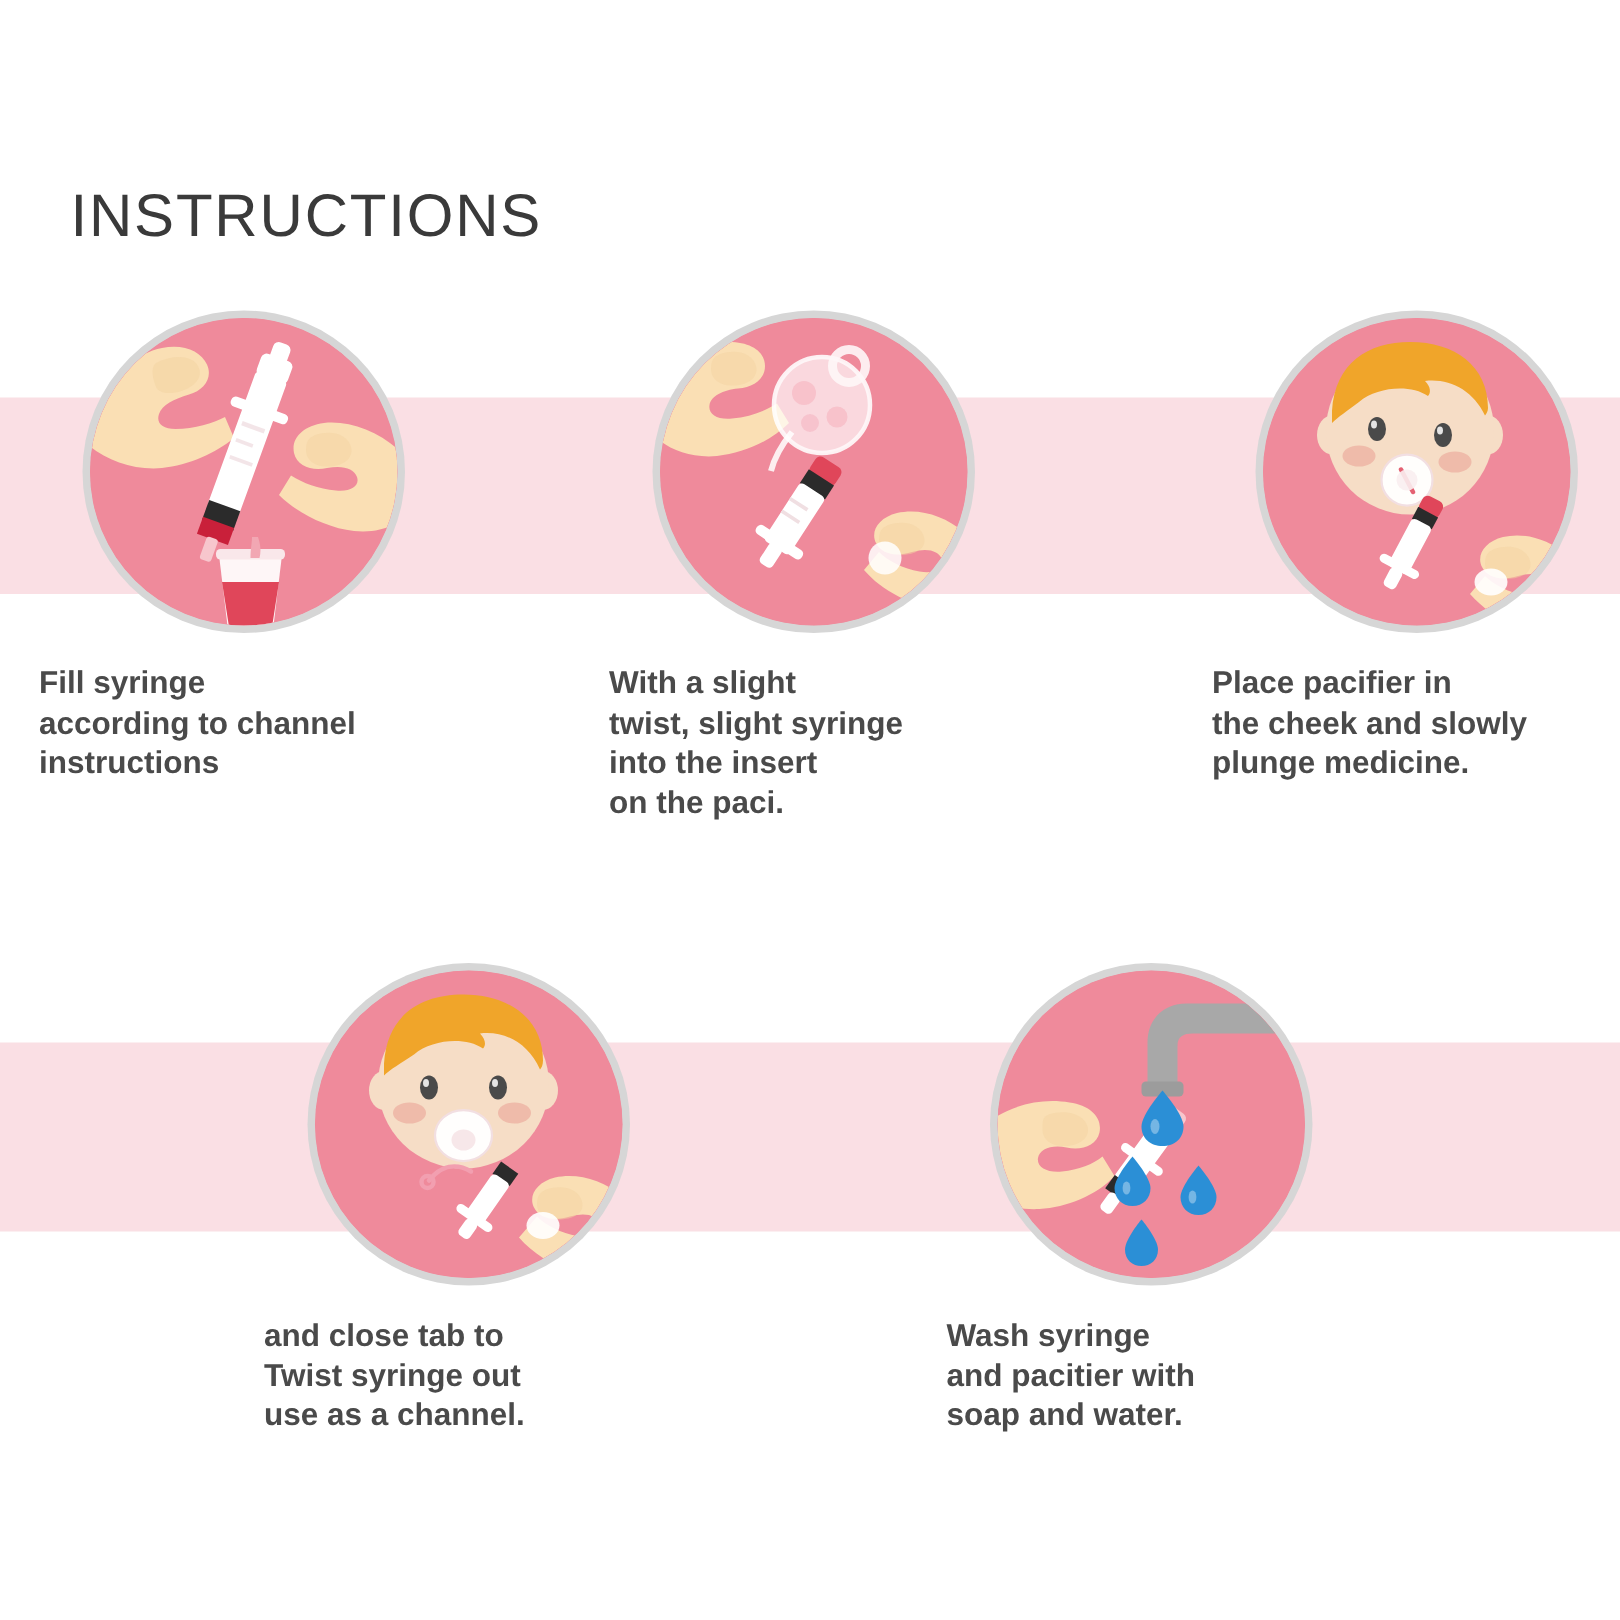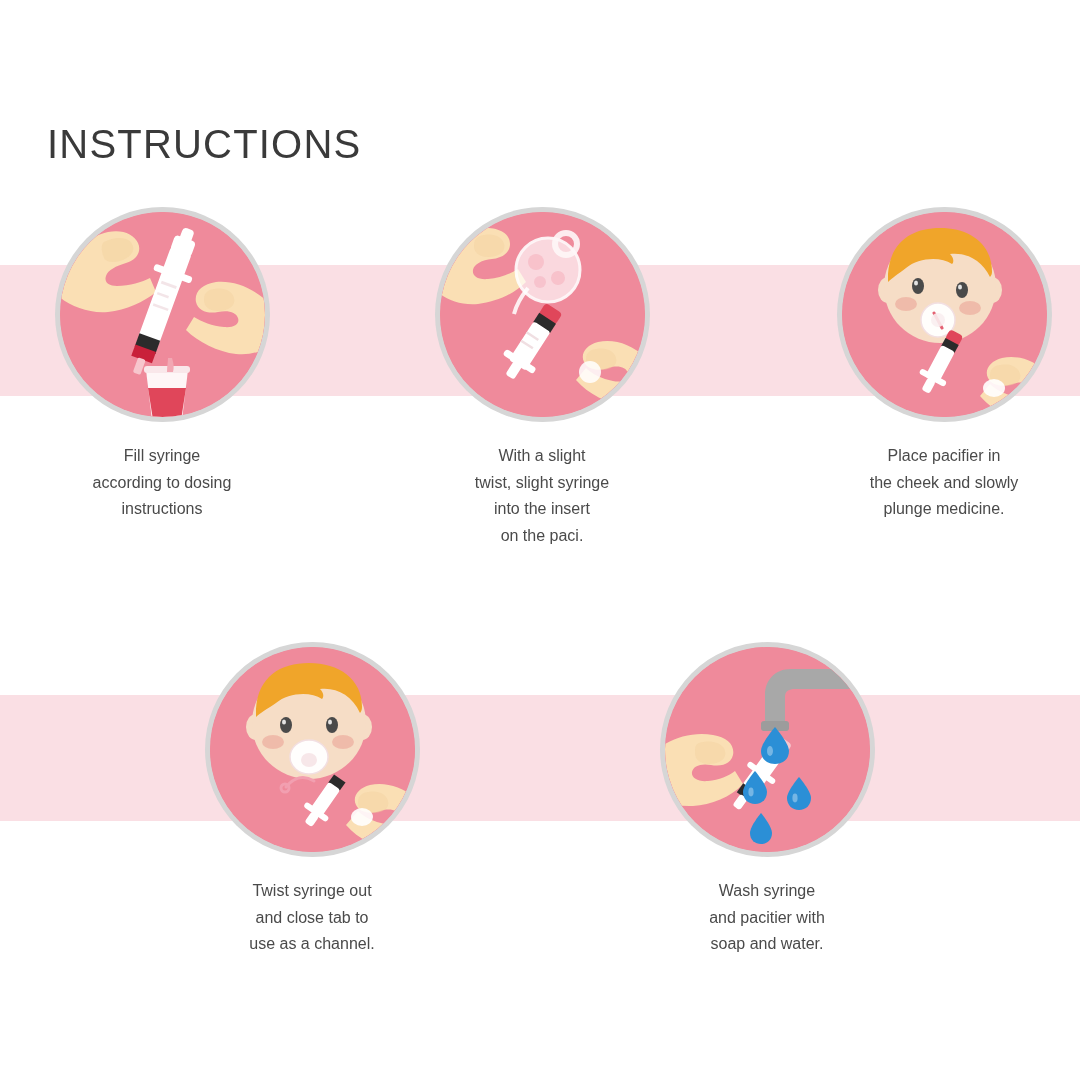--- a/index.html
+++ b/index.html
@@ -51,25 +51,24 @@
     width: 205px;
     height: 205px;
     margin: 0 auto;
     border-radius: 50%;
     background: #ef8a9b;
     box-shadow: 0 0 0 5px #d6d6d6;
     overflow: hidden;
   }
   .step-caption {
     margin-top: 26px;
-    text-align: center;
-    font-size: 16px;
+    font-size: 21px;
     line-height: 26.5px;
     color: #4a4a4a;
-    font-weight: 400;
+    font-weight: 700;
   }
   .step-caption .cap-line { display: block; white-space: nowrap; }
 
   
   #step-1 { left: 26px;  top: 212px; }
   #step-2 { left: 406px; top: 212px; }
   #step-3 { left: 808px; top: 212px; }
   
   #step-4 { left: 176px; top: 647px; }
   #step-5 { left: 631px; top: 647px; }
@@ -127,21 +126,21 @@
           <path d="M88 176 L126 176 L121 208 L93 208 Z" fill="#e0465a"></path>
           <rect x="84" y="154" width="46" height="7" rx="3" fill="#f9e7ea"></rect>
 
           <path d="M112 146 C114 152 114 156 113 160 L107 160 C107 154 108 150 108 146 Z" fill="#f2a7b3"></path>
         </g>
       </svg>
     </div>
   </div>
   <div class="step-caption">
     <span class="cap-line">Fill syringe</span>
-    <span class="cap-line">according to dosing</span>
+    <span class="cap-line">according to channel</span>
     <span class="cap-line">instructions</span>
   </div>
 </div>
 
 <div class="step" id="step-2">
   <div class="step-circle">
     <div class="art">
       <svg viewBox="0 0 205 205" xmlns="http://www.w3.org/2000/svg">
         <defs>
             <clipPath id="c2">
@@ -306,22 +305,22 @@
                    C192 175 185 179 175 177 C164 175 154 170 148 164
                    L136 178 C148 192 168 202 186 204 C206 206 218 198 222 188 Z" fill="#fadfb4"></path>
           <path d="M154 146 C166 142 176 146 178 154 C180 162 172 166 162 166
                    C154 166 148 162 148 156 C148 150 150 148 154 146 Z" fill="#f3d3a2" opacity="0.5"></path>
           <ellipse cx="152" cy="170" rx="11" ry="9" fill="#ffffff" opacity="0.9"></ellipse>
         </g>
       </svg>
     </div>
   </div>
   <div class="step-caption">
+    <span class="cap-line">and close tab to</span>
     <span class="cap-line">Twist syringe out</span>
-    <span class="cap-line">and close tab to</span>
     <span class="cap-line">use as a channel.</span>
   </div>
 </div>
 
 <div class="step" id="step-5">
   <div class="step-circle">
     <div class="art">
       <svg viewBox="0 0 205 205" xmlns="http://www.w3.org/2000/svg">
         <defs>
             <clipPath id="c5">

